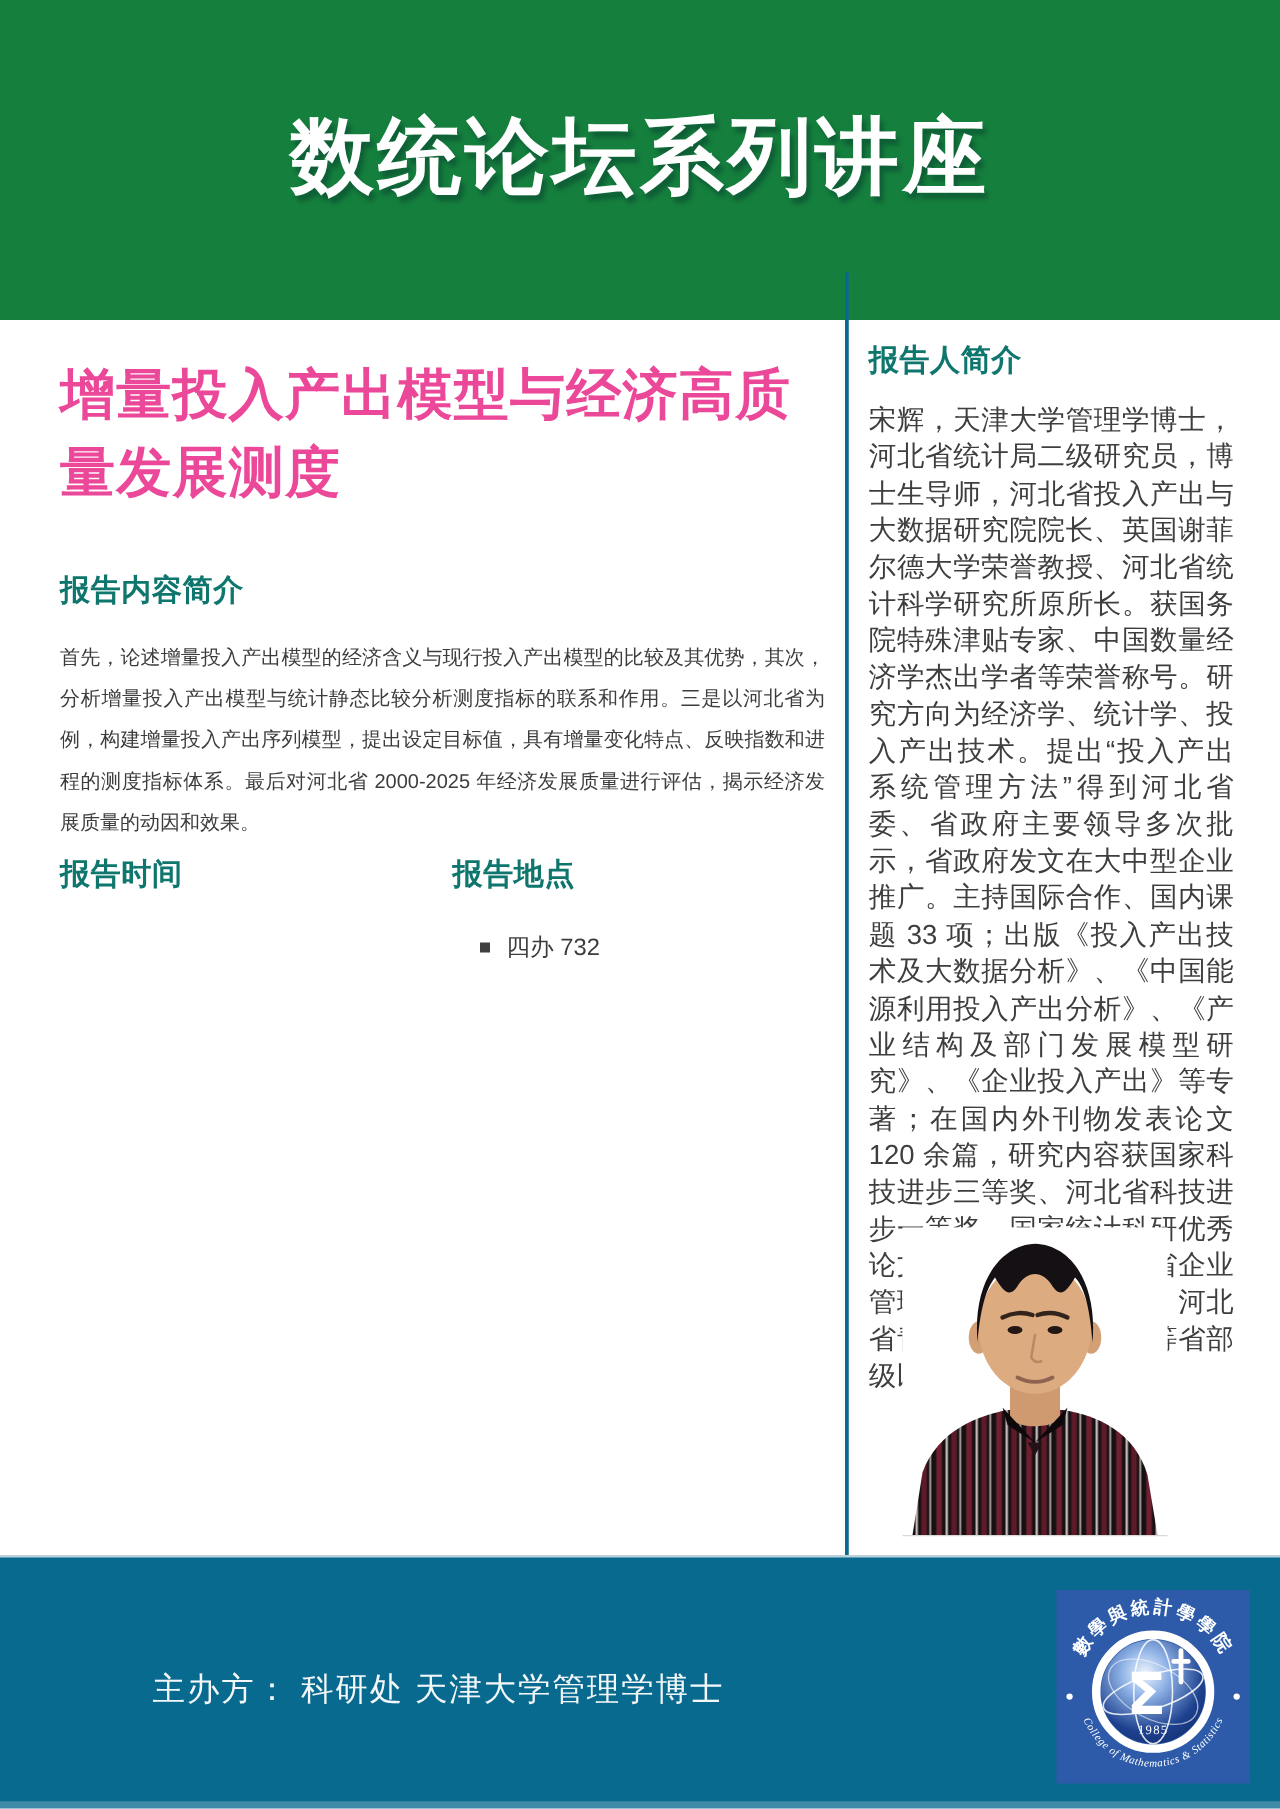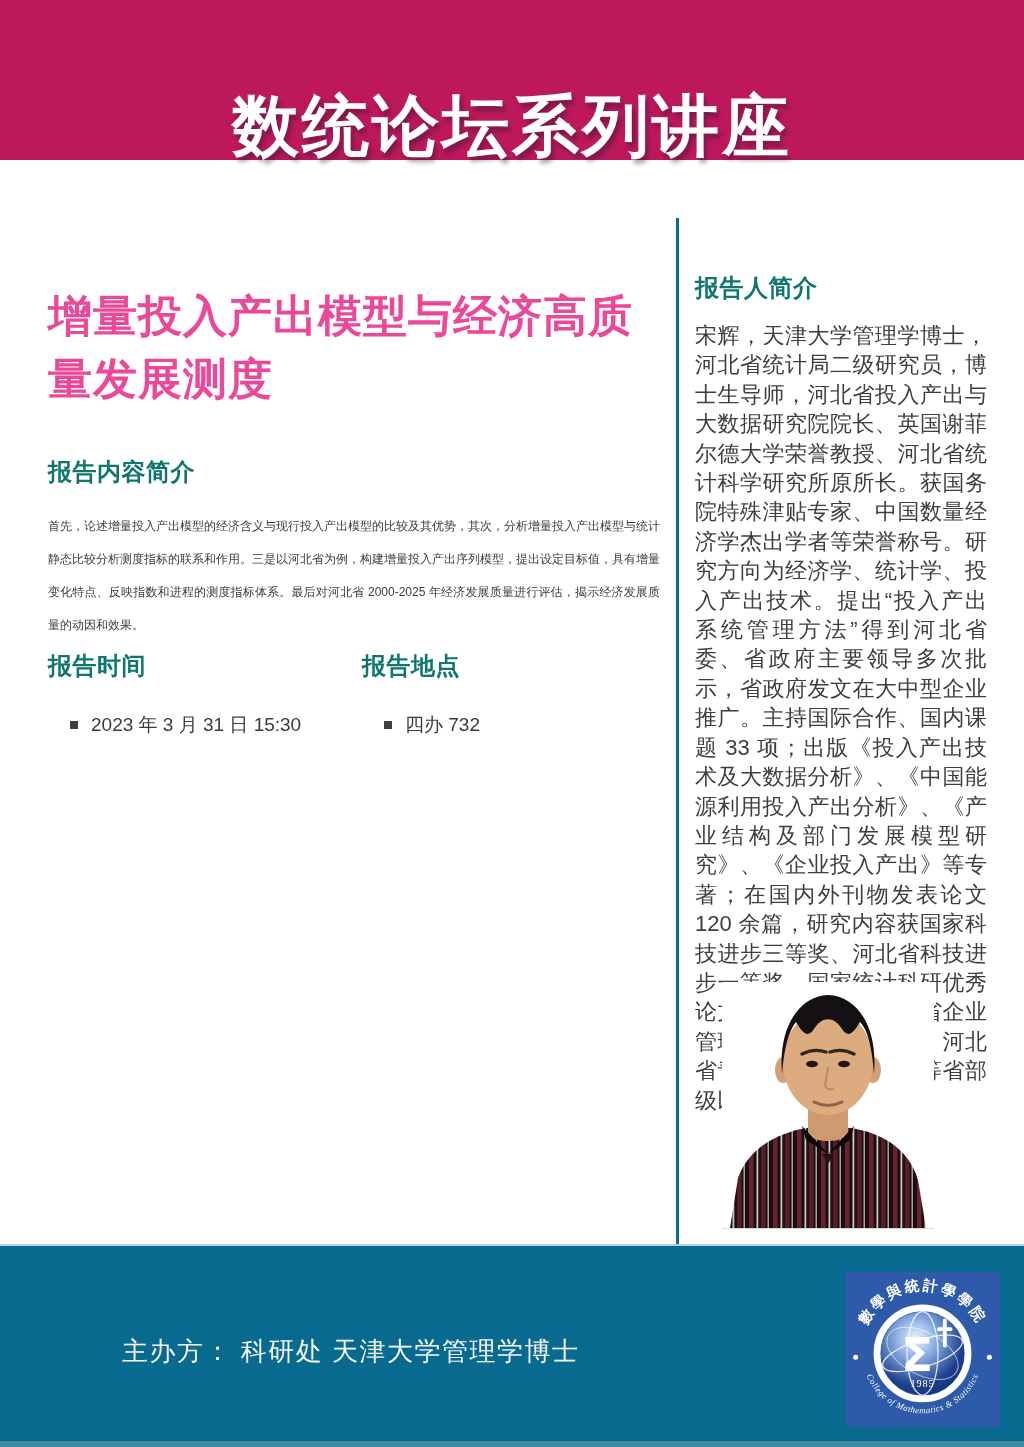--- a/index.html
+++ b/index.html
@@ -4,22 +4,22 @@
 <style>
   html,body{margin:0;padding:0;background:#ffffff;}
   .page{
     position:relative;width:1024px;height:1447px;margin:0 auto;
     background:#ffffff;overflow:hidden;
     font-family:"Liberation Sans","DejaVu Sans",sans-serif;
     -webkit-font-smoothing:antialiased;
   }
   
   .top-banner{
-    position:absolute;left:0;top:0;width:1024px;height:160px;
-    background:#be185d;
+    position:absolute;left:0;top:0;width:1024px;height:256px;
+    background:#15803d;
   }
   .top-banner h1{
     margin:0;padding-top:92px;text-align:center;
     font-size:67px;font-weight:800;color:#ffffff;letter-spacing:3px;
     text-shadow:3px 5px 4px rgba(0,25,40,.35);
     line-height:1;
   }
   
   .divider{
     position:absolute;left:676px;top:218px;width:3px;height:1026px;
@@ -31,21 +31,21 @@
     margin:0;width:600px;
     font-size:44px;line-height:63px;font-weight:800;
     color:#ec4899;letter-spacing:1px;
   }
   .section-heading{
     margin:0;font-size:24px;font-weight:800;color:#0f766e;letter-spacing:.5px;
   }
   .left-col .section-heading.content{margin-top:46px;}
   .content-body{
     margin:22px 0 0 0;
-    font-size:12px;line-height:33px;color:#3c3c3c;
+    font-size:16px;line-height:33px;color:#3c3c3c;
     text-align:justify;
   }
   .meta-row{display:flex;margin-top:8px;}
   .meta-col-time{width:314px;}
   .meta-col-loc{flex:1;}
   .bullet-row{
     display:flex;align-items:center;margin-top:30px;padding-left:22px;
   }
   .bullet-square{
     width:8px;height:8px;background:#3f3f3f;flex:0 0 auto;margin-right:13px;
@@ -95,24 +95,20 @@
 
   <div class="left-col">
     <h2 class="main-title">增量投入产出模型与经济高质量发展测度</h2>
 
     <h3 class="section-heading content">报告内容简介</h3>
     <p class="content-body">首先，论述增量投入产出模型的经济含义与现行投入产出模型的比较及其优势，其次，分析增量投入产出模型与统计静态比较分析测度指标的联系和作用。三是以河北省为例，构建增量投入产出序列模型，提出设定目标值，具有增量变化特点、反映指数和进程的测度指标体系。最后对河北省 2000-2025 年经济发展质量进行评估，揭示经济发展质量的动因和效果。</p>
 
     <div class="meta-row">
       <div class="meta-col-time">
         <h3 class="section-heading">报告时间</h3>
-        <div class="bullet-row">
-          <span class="bullet-square"></span>
-          <span class="bullet-text">2023 年 3 月 31 日 15:30</span>
-        </div>
       </div>
       <div class="meta-col-loc">
         <h3 class="section-heading">报告地点</h3>
         <div class="bullet-row">
           <span class="bullet-square"></span>
           <span class="bullet-text">四办 732</span>
         </div>
       </div>
     </div>
   </div>

